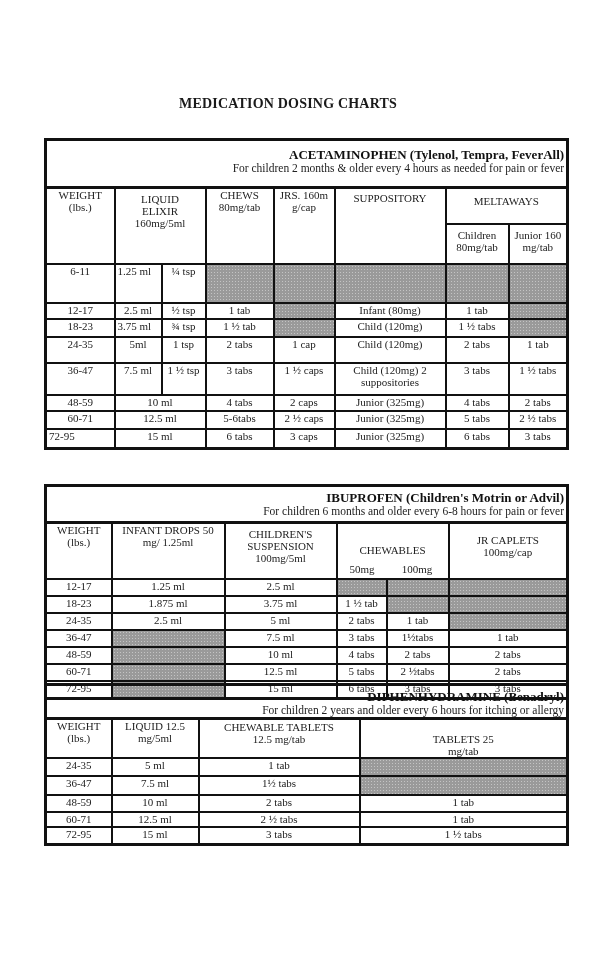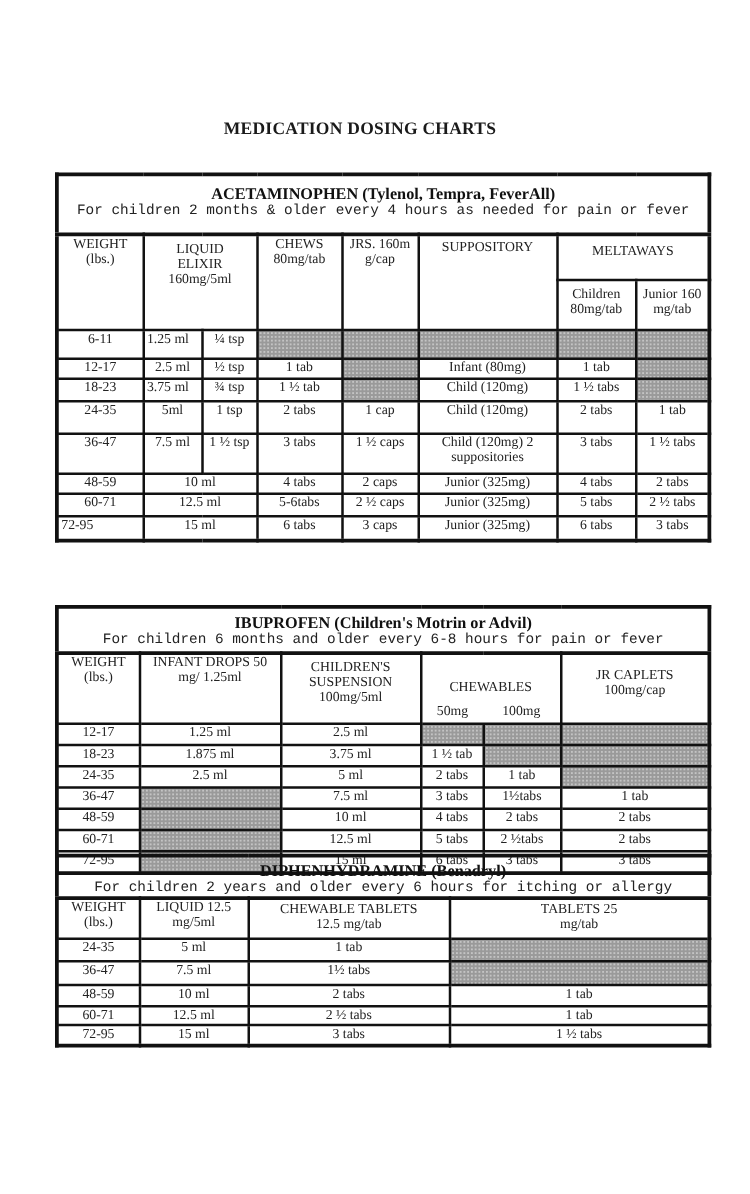--- a/index.html
+++ b/index.html
@@ -4,23 +4,23 @@
 <style>
   html, body { margin:0; padding:0; background:#ffffff; }
   body { width:600px; height:955px; position:relative; overflow:hidden;
          font-family:"Liberation Serif", "DejaVu Serif", serif; color:#1a1a1a; }
   .page-title { position:absolute; left:0; width:576px; top:96px; text-align:center;
                 font-weight:bold; font-size:14px; letter-spacing:0.2px; }
   table.dose { position:absolute; left:44px; width:522px; border-collapse:collapse;
                border:3px solid #111; table-layout:fixed; }
   table.dose td, table.dose th { border:2px solid #111; padding:0 2px; text-align:center;
                vertical-align:top; font-weight:normal; font-size:11px; line-height:12px; color:#222; }
-  table.dose th.title-cell { border-bottom:3px solid #111; padding-top:6px; }
+  table.dose th.title-cell { border-bottom:3px solid #111; padding-top:6px;text-align:right; }
   .tbl-name { font-weight:bold; font-size:13px; line-height:15px; display:block; color:#111; }
-  .tbl-sub { font-size:11.5px; line-height:13px; display:block;font-family:Liberation Mono, monospace; }
+  .tbl-sub { font-size:11.5px; line-height:13px; display:block; }
   .hdr { font-size:11px; line-height:12px; }
   .shade { background-color:#9a9a9a;
            background-image: radial-gradient(#c4c4c4 0.6px, transparent 0.8px);
            background-size:3px 3px; }
   .left { text-align:left !important; }
   #t1 { top:138px; }
   #t2 { top:484px; }
   #t3 { top:683px; }
 </style>
 </head>
@@ -53,21 +53,21 @@
     <th rowspan="2" class="hdr" style="word-break:break-all">JRS. 160mg/cap</th>
     <th rowspan="2" class="hdr" style="padding-top:3px">SUPPOSITORY</th>
     <th colspan="2" class="hdr" style="padding-top:6px">MELTAWAYS</th>
   </tr>
   <tr style="height:40px">
     <th class="hdr" style="padding-top:4px">Children 80mg/tab</th>
     <th class="hdr" style="padding-top:4px; word-break:break-all">Junior 160mg/tab</th>
   </tr>
   </tbody>
     <tbody id="t1-body">
-      <tr style="height: 23px;">
+      <tr style="height: 39px;">
         <td>6-11</td>
         <td class="left">1.25 ml</td>
         <td>¼ tsp</td>
         <td class="shade"></td>
         <td class="shade"></td>
         <td class="shade"></td>
         <td class="shade"></td>
         <td class="shade"></td>
       </tr>
       <tr style="height: 16px;">
@@ -239,21 +239,21 @@
       <tr style="height:32px">
     <th colspan="4" class="title-cell" style="padding-top:3px">
       <span class="tbl-name">DIPHENHYDRAMINE (Benadryl)</span>
       <span class="tbl-sub">For children 2 years and older every 6 hours for itching or allergy</span>
     </th>
   </tr>
   <tr style="height:32px">
     <th class="hdr">WEIGHT (lbs.)</th>
     <th class="hdr">LIQUID 12.5 mg/5ml</th>
     <th class="hdr" style="padding:1px 20px 0">CHEWABLE TABLETS 12.5 mg/tab</th>
-    <th class="hdr" style="padding:1px 70px 0">TABLETS 25 mg/tab</th>
+    <th class="hdr" style="padding:13px 70px 0">TABLETS 25 mg/tab</th>
   </tr>
   </tbody>
     <tbody id="t3-body">
       <tr style="height: 18px;">
         <td>24-35</td>
         <td>5 ml</td>
         <td>1 tab</td>
         <td class="shade"></td>
       </tr>
       <tr style="height: 19px;">

